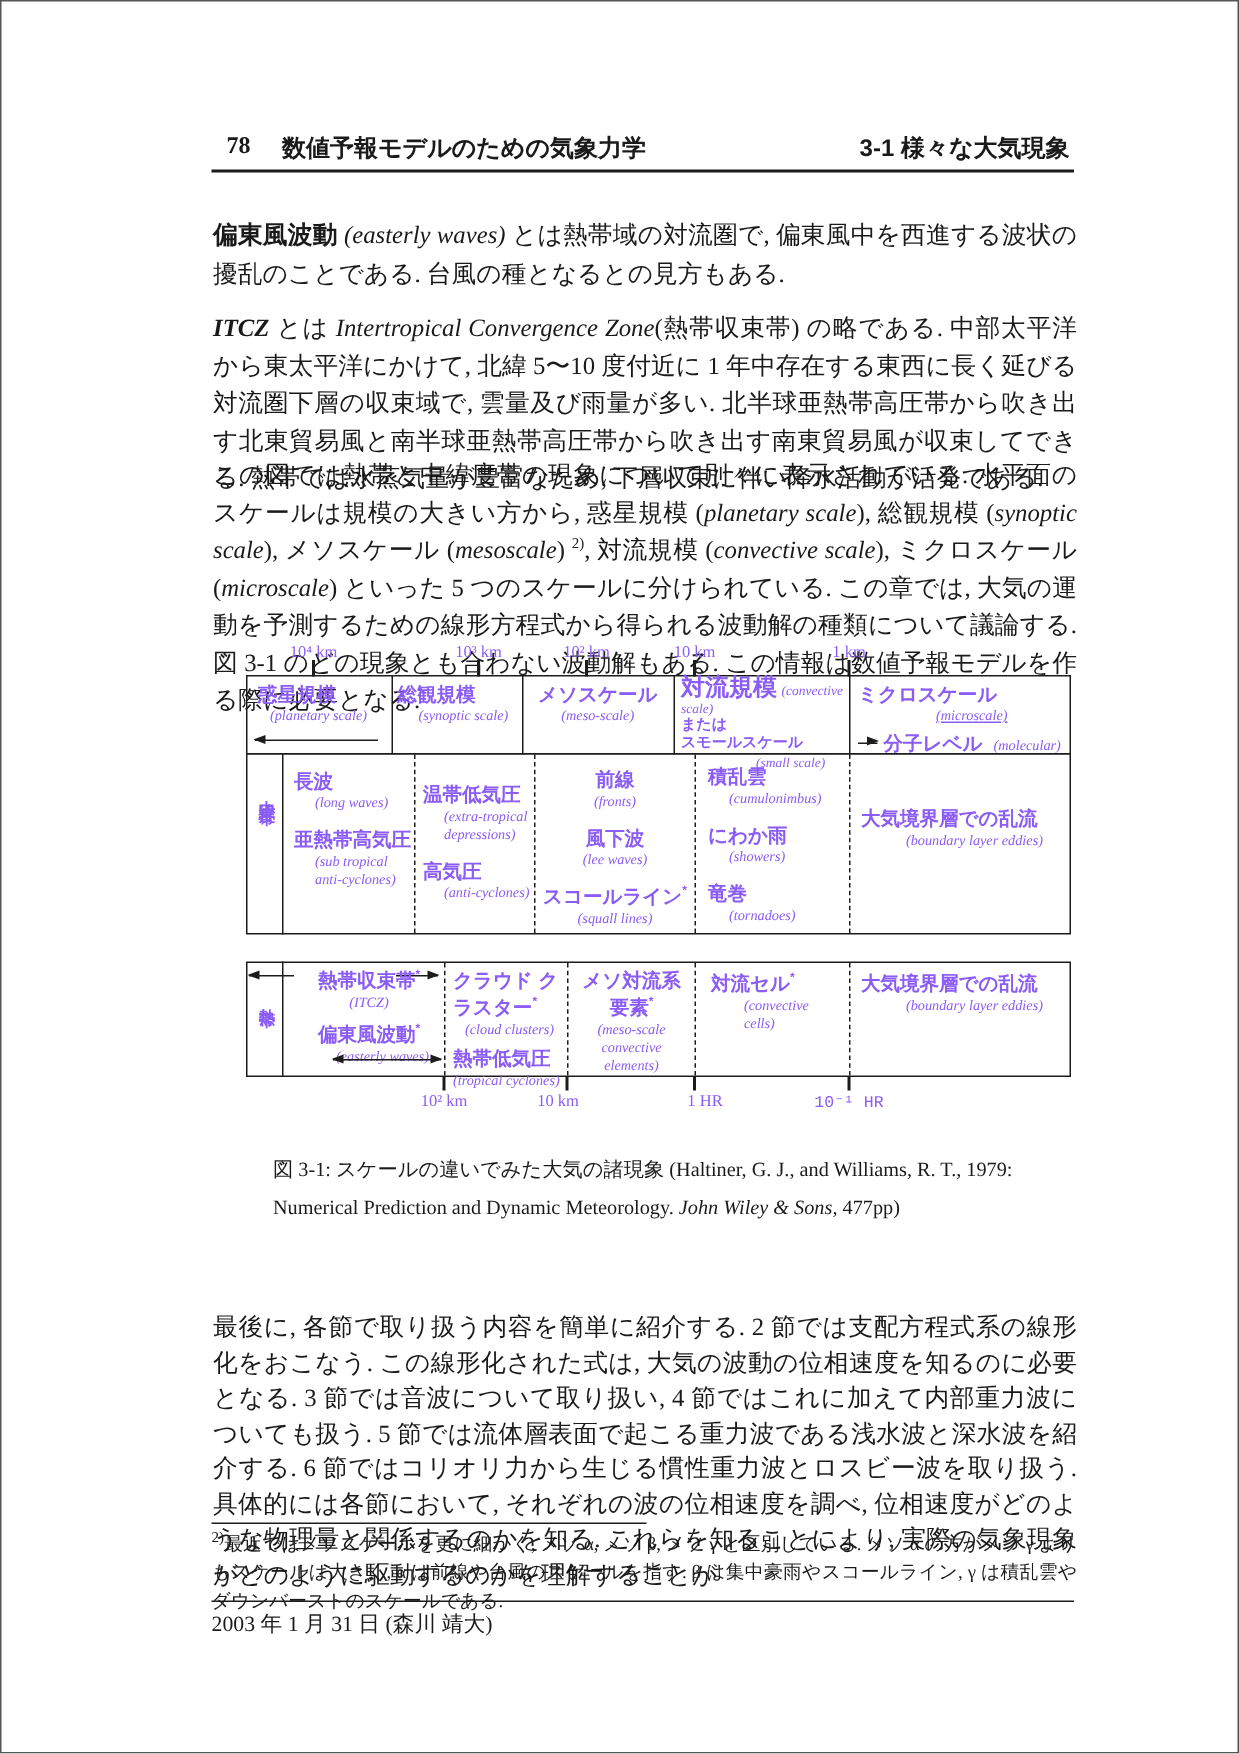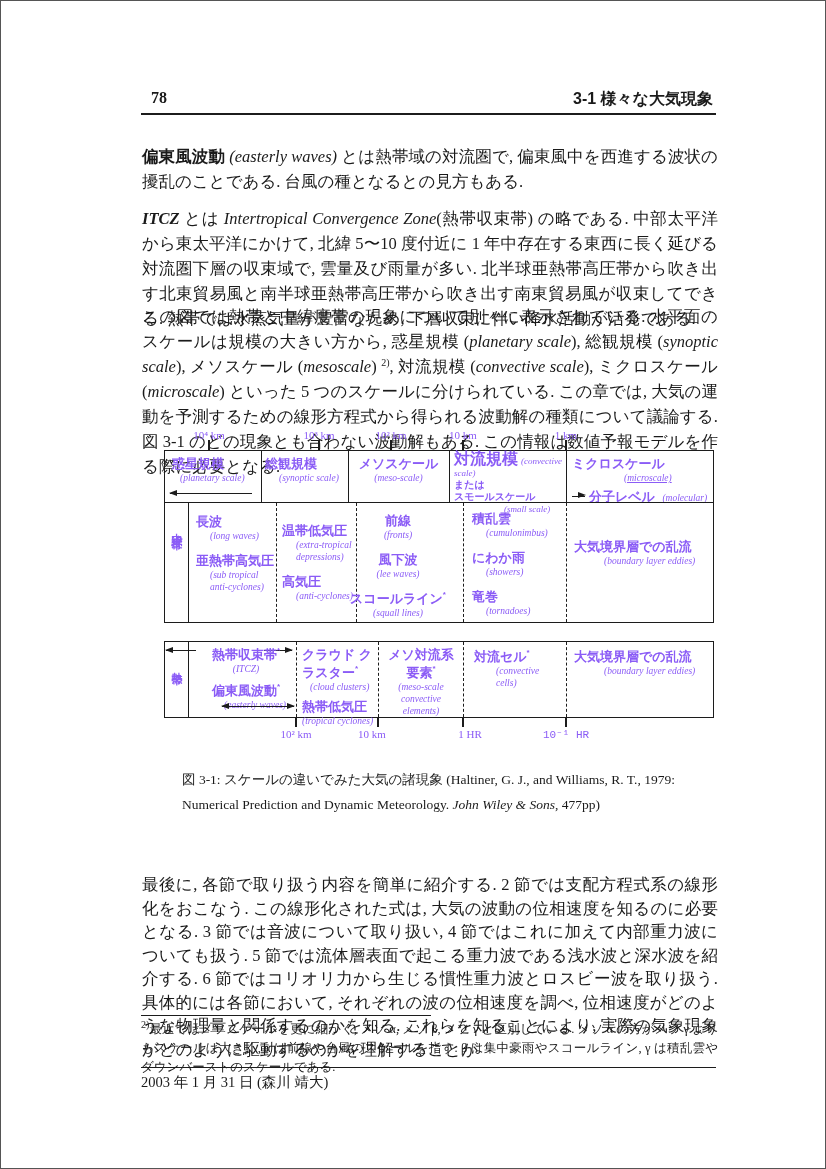--- a/index.html
+++ b/index.html
@@ -50,20 +50,21 @@
   #caption{width:527px;font-size:13.5px;line-height:25px;}
   #footnote{width:577px;font-size:12.5px;line-height:19px;text-align:justify;}
   #footer-text{font-size:14.5px;}
 </style>
 </head>
 <body>
 
 <div id="page">
 
   <div class="abs hdr" style="left:150px;top:88px;">78</div>
+  <div class="abs hdr hdr-jp" style="left:187px;top:88px;">数値予報モデルのための気象力学</div>
   <div class="abs hdr hdr-jp" style="right:112px;top:88px;">3-1 様々な大気現象</div>
   <div class="abs rule" style="left:140px;top:112px;width:575px;"></div>
 
   <div class="abs para" style="left:141px;top:143px;">
     <span class="bd">偏東風波動</span>
     <span class="it">(easterly waves)</span><span> とは熱帯域の対流圏で, 偏東風中を西進する波状の擾乱のことである. 台風の種となるとの見方もある.</span>
   </div>
 
   <div class="abs para" style="left:141px;top:205px;">
     <span class="bdit">ITCZ</span><span> とは </span><span class="it">Intertropical Convergence Zone</span><span>(熱帯収束帯) の略である. 中部太平洋から東太平洋にかけて, 北緯 5〜10 度付近に 1 年中存在する東西に長く延びる対流圏下層の収束域で, 雲量及び雨量が多い. 北半球亜熱帯高圧帯から吹き出す北東貿易風と南半球亜熱帯高圧帯から吹き出す南東貿易風が収束してできる. 熱帯では水蒸気量が豊富なため, 下層収束に伴い降水活動が活発である.</span>
@@ -137,21 +138,21 @@
     <div class="cell" style="left:32px;top:83px;width:78px;">
       <div class="item"><span class="jp">長波</span><span class="en">(long waves)</span></div>
       <div class="item"><span class="jp">亜熱帯高気圧</span><span class="en">(sub tropical anti-cyclones)</span></div>
     </div>
 
     <div class="cell" style="left:118px;top:92px;width:72px;">
       <div class="item"><span class="jp">温帯低気圧</span><span class="en">(extra-tropical depressions)</span></div>
       <div class="item"><span class="jp">高気圧</span><span class="en">(anti-cyclones)</span></div>
     </div>
 
-    <div class="cell center" style="left:185px;top:82px;width:98px;">
+    <div class="cell center" style="left:197px;top:82px;width:98px;">
       <div class="item"><span class="jp">前線</span><span class="en">(fronts)</span></div>
       <div class="item"><span class="jp">風下波</span><span class="en">(lee waves)</span></div>
       <div class="item"><span class="jp">スコールライン</span><sup class="star">*</sup><span class="en">(squall lines)</span></div>
     </div>
 
     <div class="cell" style="left:308px;top:80px;width:90px;">
       <div class="item"><span class="jp">積乱雲</span><span class="en">(cumulonimbus)</span></div>
       <div class="item"><span class="jp">にわか雨</span><span class="en">(showers)</span></div>
       <div class="item"><span class="jp">竜巻</span><span class="en">(tornadoes)</span></div>
     </div>

